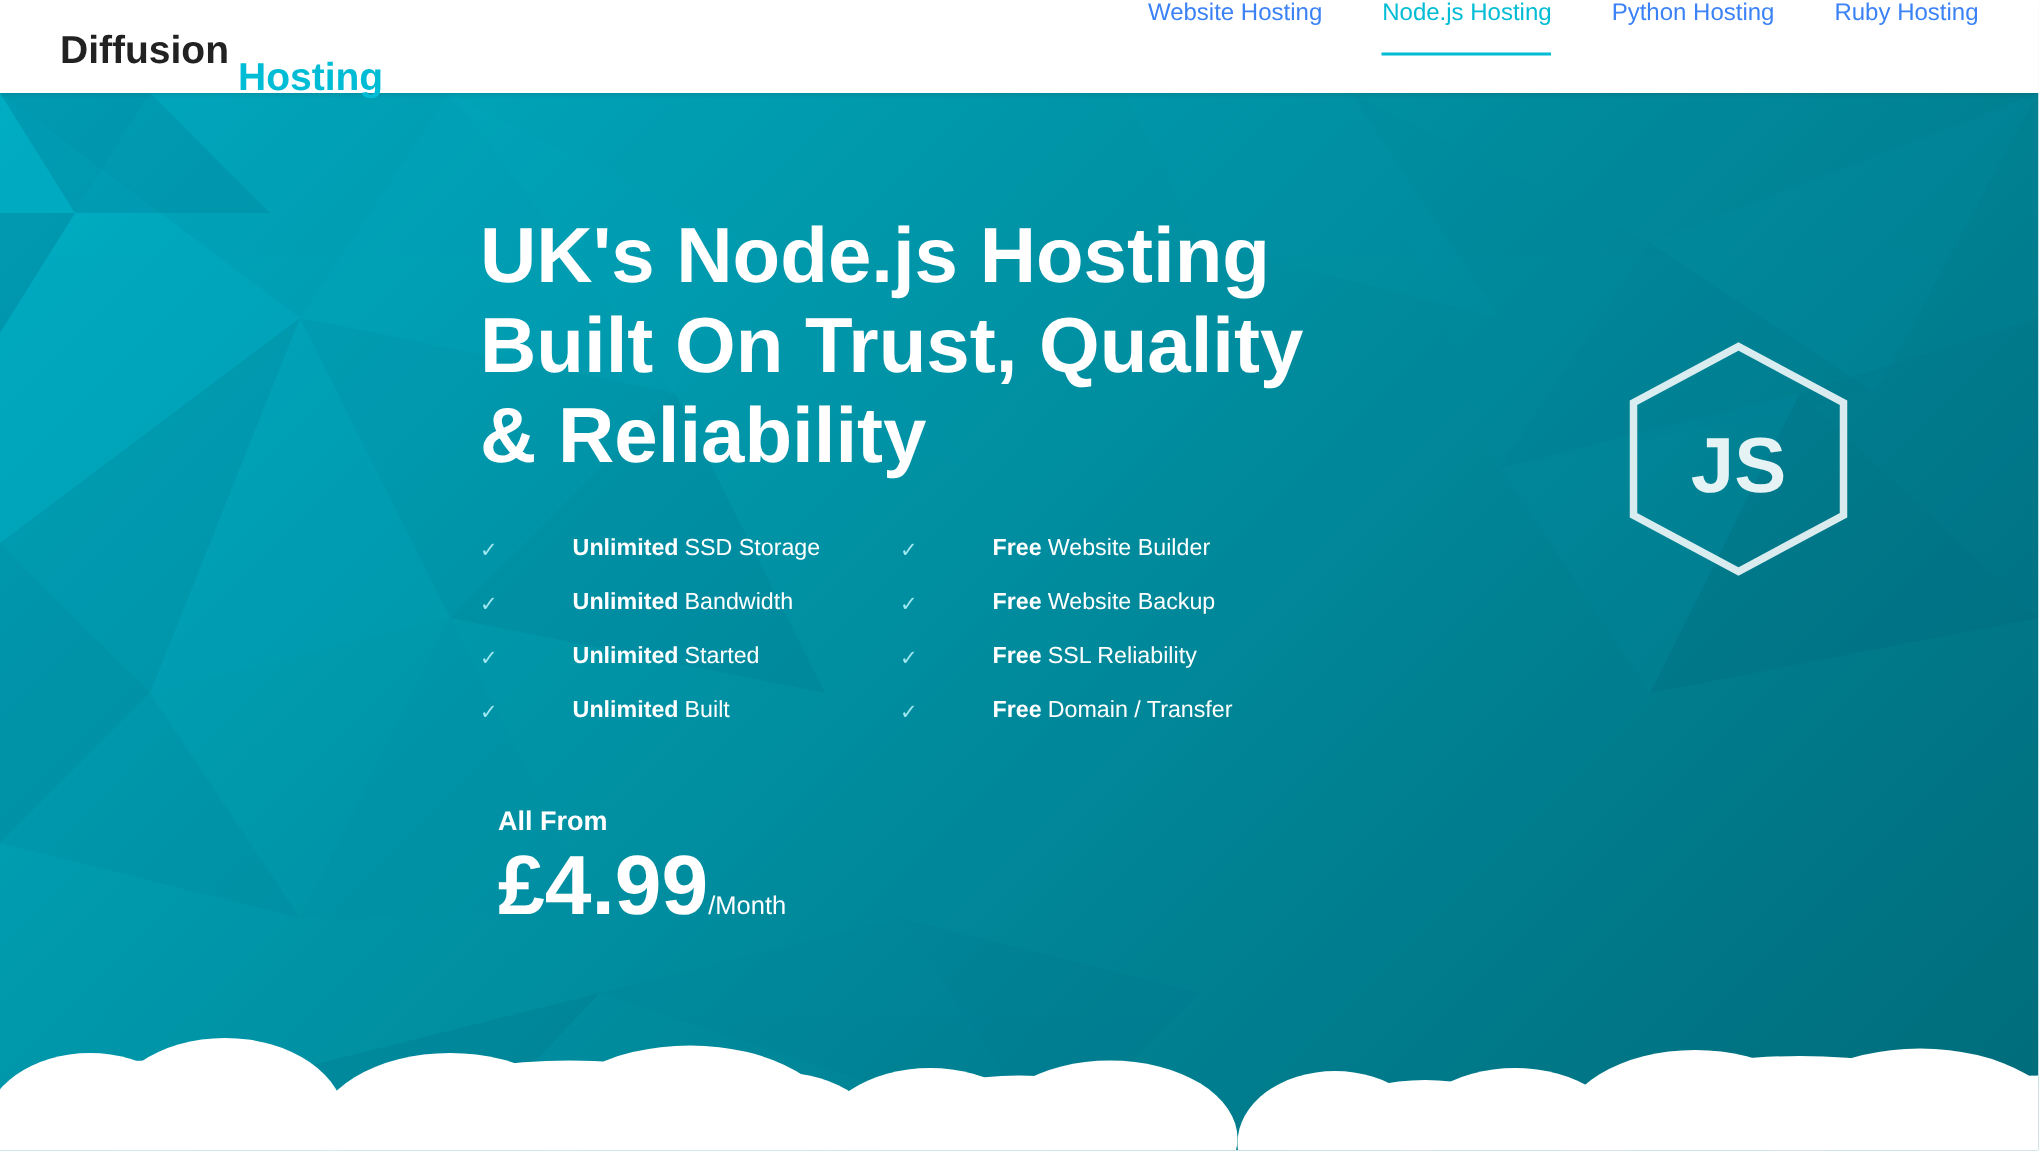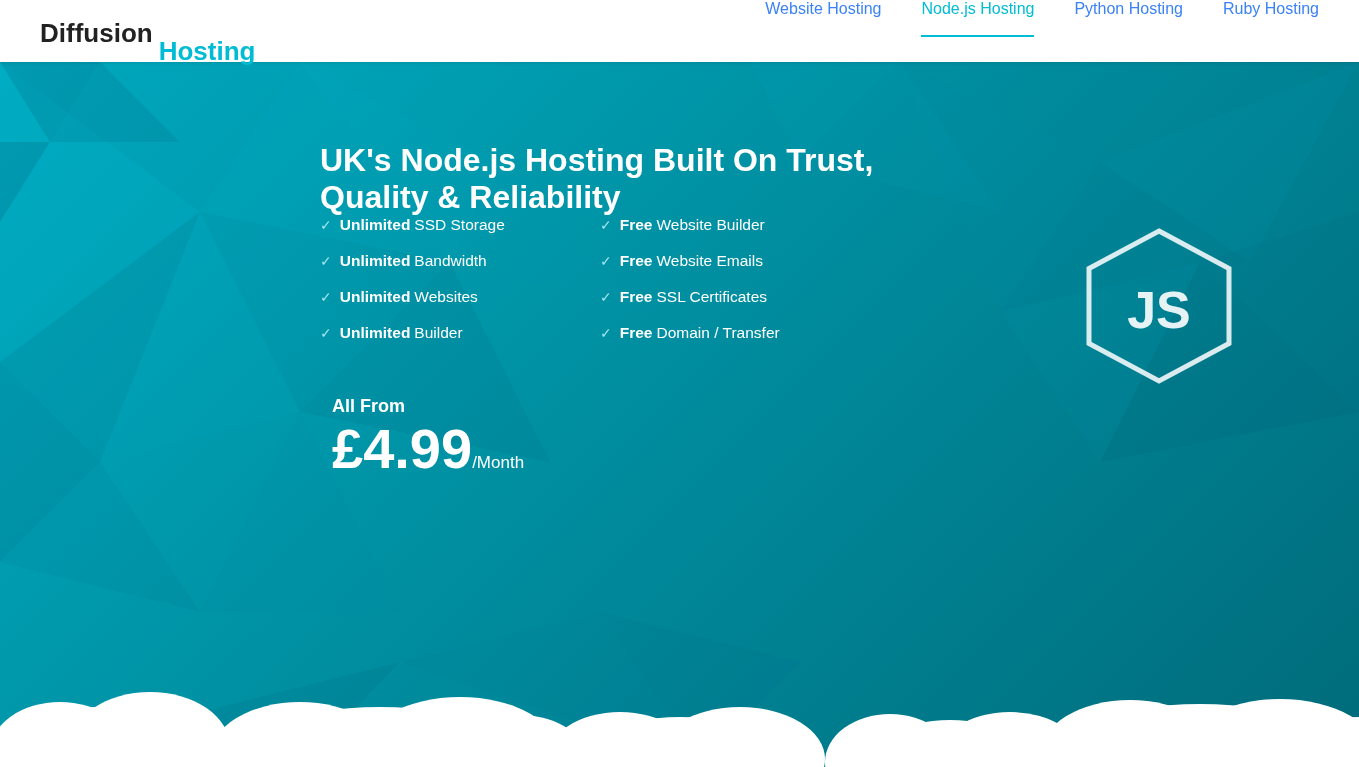--- a/index.html
+++ b/index.html
@@ -60,24 +60,25 @@
     }
 
     .hero-content {
       position: relative;
       z-index: 2;
       padding: 80px 0 0 320px;
       max-width: 900px;
     }
 
     .hero-title {
-      font-size: 32px;
+      font-size: 52px;
       font-weight: 800;
       color: #fff;
       line-height: 1.15;
+      margin-bottom: 36px;
     }
 
     .features-grid {
       display: grid;
       grid-template-columns: 280px 280px;
       gap: 0;
       margin-bottom: 36px;
     }
 
     .feature-item {
@@ -89,20 +90,21 @@
     }
     .feature-item .check {
       color: #a0e8f0;
       margin-right: 8px;
       font-size: 14px;
       flex-shrink: 0;
     }
     .feature-item .bold {
       font-weight: 700;
       margin-right: 4px;
+      margin-left: 42px;
     }
 
     .price-section {
       margin-bottom: 30px;
       margin-left: 12px;
     }
     .all-from {
       color: #fff;
       font-size: 18px;
       font-weight: 600;
@@ -241,36 +243,36 @@
         <span>Website Builder</span>
       </div>
       <div class="feature-item">
         <span class="check">✓</span>
         <span class="bold">Unlimited</span>
         <span>Bandwidth</span>
       </div>
       <div class="feature-item">
         <span class="check">✓</span>
         <span class="bold">Free</span>
-        <span>Website Emails</span>
+        <span>Website Backup</span>
       </div>
       <div class="feature-item">
         <span class="check">✓</span>
         <span class="bold">Unlimited</span>
-        <span>Websites</span>
+        <span>Started</span>
       </div>
       <div class="feature-item">
         <span class="check">✓</span>
         <span class="bold">Free</span>
-        <span>SSL Certificates</span>
+        <span>SSL Reliability</span>
       </div>
       <div class="feature-item">
         <span class="check">✓</span>
         <span class="bold">Unlimited</span>
-        <span>Builder</span>
+        <span>Built</span>
       </div>
       <div class="feature-item">
         <span class="check">✓</span>
         <span class="bold">Free</span>
         <span>Domain / Transfer</span>
       </div>
     </div>
 
     <div class="price-section">
       <div class="all-from">All From</div>

